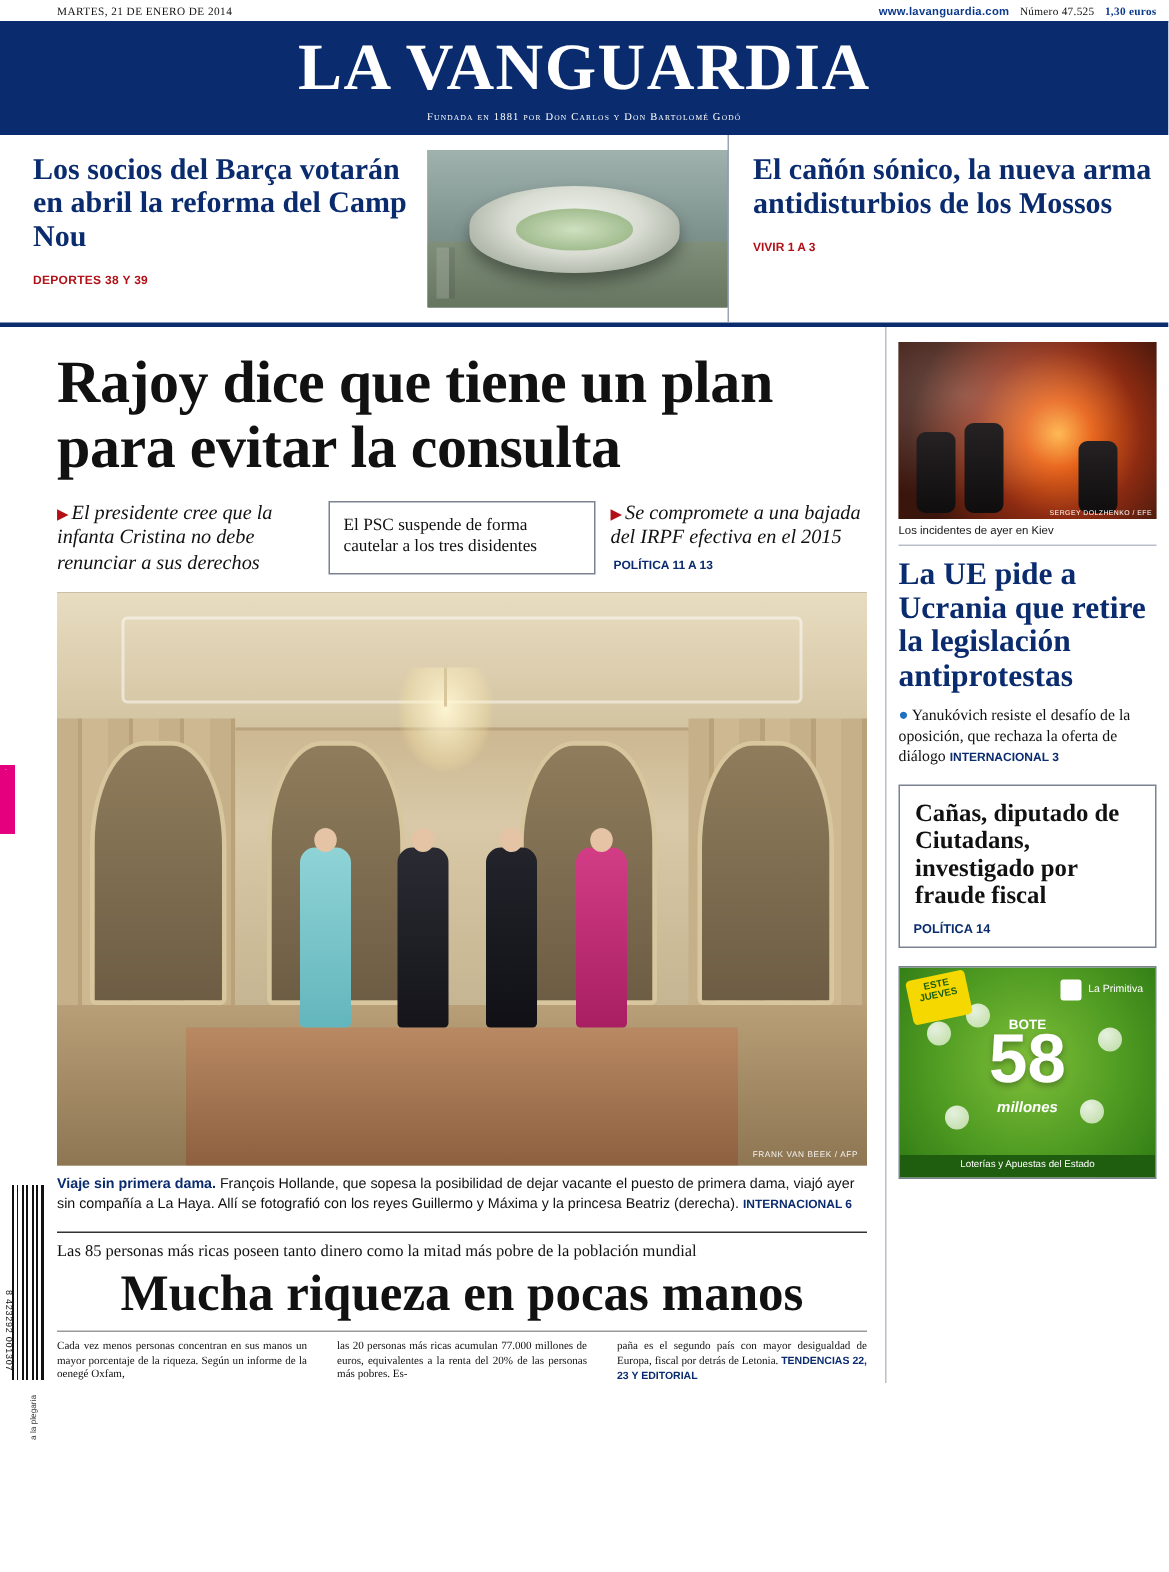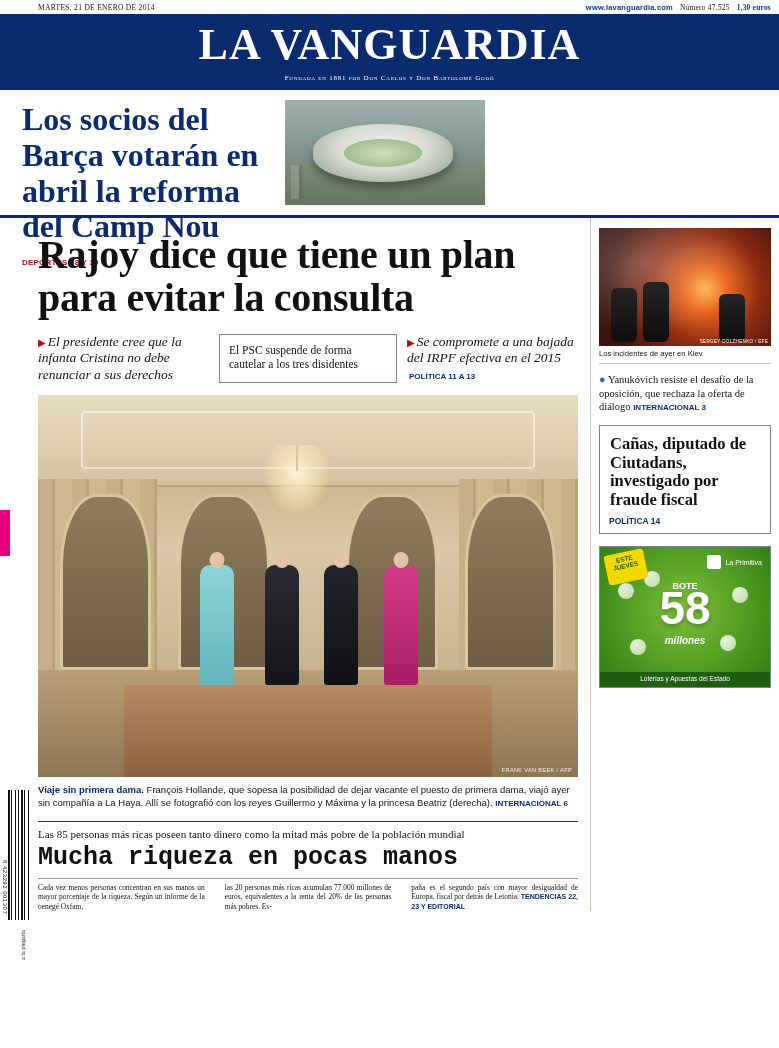--- a/index.html
+++ b/index.html
@@ -70,21 +70,21 @@
     border-bottom: 3px solid #0a2c6e;
     border-top: 2px solid #0a2c6e;
     height: 130px;
   }
   .promo-left {
     width: 285px;
     padding: 12px 10px 6px 22px;
   }
   .promo-left h2 {
     margin: 0;
-    font-size: 32px;
+    font-size: 20px;
     line-height: 1.12;
     font-weight: bold;
     color: #0a2c6e;
     font-family: "Liberation Serif", serif;
   }
   .promo-left .kicker {
     margin-top: 13px;
     font-size: 8px;
     font-weight: bold;
     color: #b11016;
@@ -306,24 +306,25 @@
 
   
   .bottom-story{ margin-top: 12px; border-top:1px solid #333; padding-top:6px;}
   .bs-kicker{
     font-size: 11px;
     line-height:1.2;
     font-family:"Liberation Serif", serif;
   }
   .bs-head{
     margin: 4px 0 6px 0;
-    font-size: 25px;
-    font-weight: bold;
-    font-family:Liberation Mono, monospace;
+    font-size: 34px;
+    font-weight: bold;
+    font-family:Liberation Serif, serif;
     line-height:1.05;
+    text-align:center;
   }
   .bs-cols{
     display:flex; gap:20px;
     font-size:7.4px;
     line-height:1.29;
     text-align: justify;
     font-family:"Liberation Serif", serif;
     border-top:1px solid #999;
     padding-top:4px;
   }
@@ -523,20 +524,24 @@
     <div class="kicker">DEPORTES 38 Y 39</div>
   </div>
 
   <div class="promo-photo">
     <div class="sky"></div>
     <div class="field"></div>
     <div class="stadium"></div>
     <div class="blocks"></div>
   </div>
 
+  <div class="promo-right">
+    <h2>El cañón sónico, la nueva arma antidisturbios de los Mossos</h2>
+    <div class="kicker">VIVIR 1 A 3</div>
+  </div>
 </div>
 
 <div class="body-grid">
 
   <div class="col-main">
 
     <h1 class="main-head">Rajoy dice que tiene un plan para evitar la consulta</h1>
 
     <div class="sub-row">
       <div class="sub-item">
@@ -603,20 +608,21 @@
     <div class="side-photo">
       <div class="sp-bg"></div>
       <div class="sp-smoke"></div>
       <div class="sp-fig s1"></div>
       <div class="sp-fig s2"></div>
       <div class="sp-fig s3"></div>
       <div class="sp-credit">SERGEY DOLZHENKO / EFE</div>
     </div>
     <div class="side-caption">Los incidentes de ayer en Kiev</div>
 
+    <h2 class="side-head">La UE pide a Ucrania que retire la legislación antiprotestas</h2>
 
     <div class="side-bullet">
       <span class="dot">●</span>
       <span>Yanukóvich resiste el desafío de la oposición, que rechaza la oferta de diálogo</span>
       <span class="ref">INTERNACIONAL 3</span>
     </div>
 
     <div class="side-box">
       <h3>Cañas, diputado de Ciutadans, investigado por fraude fiscal</h3>
       <span class="ref">POLÍTICA 14</span>

